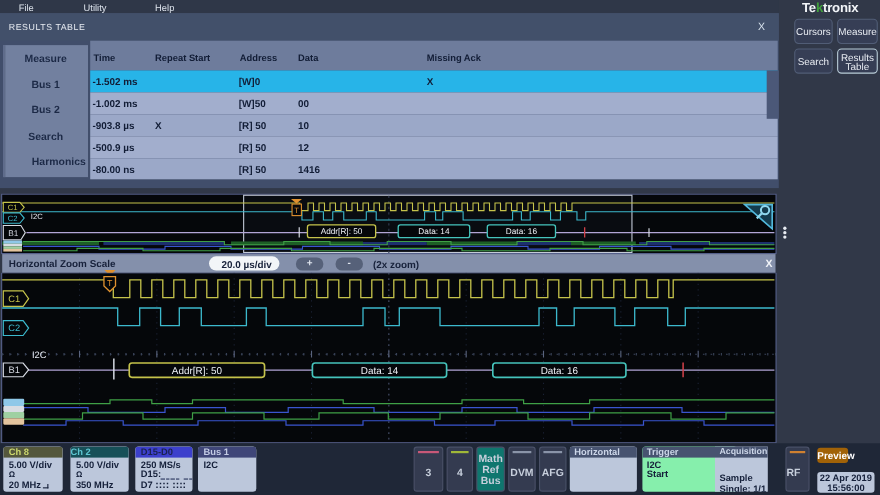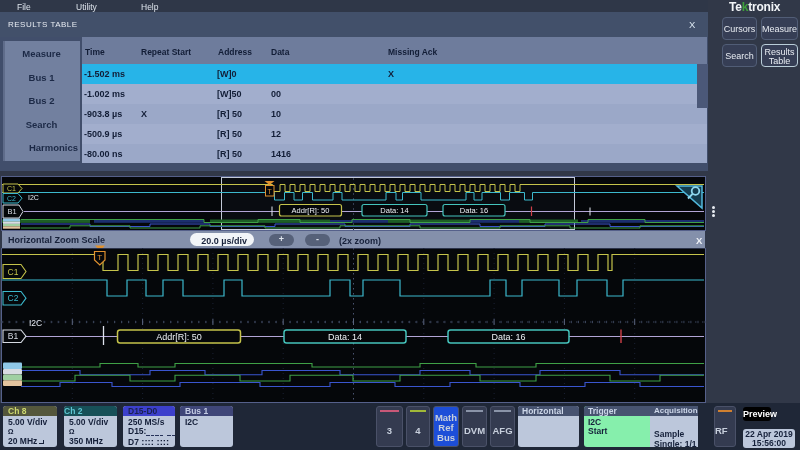--- a/index.html
+++ b/index.html
@@ -290,21 +290,21 @@
     </div>
   </div>
 <div class="ab" style="left:376px;top:405.5px;width:27px;height:41px;background:#343b50;border:1px solid #4a5168;border-radius:3px;text-align:center;color:#c7cfdc;font-size:9.5px;font-weight:bold">
     <div style="width:19px;height:2px;background:#c85878;margin:3.5px auto 0"></div>
     <div style="margin-top:12.5px">3</div>
   </div>
 <div class="ab" style="left:406px;top:405.5px;width:24px;height:41px;background:#343b50;border:1px solid #4a5168;border-radius:3px;text-align:center;color:#c7cfdc;font-size:9.5px;font-weight:bold">
     <div style="width:16px;height:2px;background:#a0b838;margin:3.5px auto 0"></div>
     <div style="margin-top:12.5px">4</div>
   </div>
-<div class="ab" style="left:433px;top:405.5px;width:26px;height:41px;background:#1d4ed8;border:1px solid #4a5168;border-radius:3px;text-align:center;color:#c7cfdc;font-size:9.5px;font-weight:bold">
+<div class="ab" style="left:433px;top:405.5px;width:26px;height:41px;background:#0f766e;border:1px solid #4a5168;border-radius:3px;text-align:center;color:#c7cfdc;font-size:9.5px;font-weight:bold">
     <div style="height:5.5px"></div>
     <div style="line-height:9.8px;margin-top:1px">Math<br>Ref<br>Bus</div>
   </div>
 <div class="ab" style="left:462px;top:405.5px;width:25px;height:41px;background:#343b50;border:1px solid #4a5168;border-radius:3px;text-align:center;color:#c7cfdc;font-size:9.5px;font-weight:bold">
     <div style="width:17px;height:2px;background:#8a94a8;margin:3.5px auto 0"></div>
     <div style="margin-top:12.5px">DVM</div>
   </div>
 <div class="ab" style="left:490px;top:405.5px;width:25px;height:41px;background:#343b50;border:1px solid #4a5168;border-radius:3px;text-align:center;color:#c7cfdc;font-size:9.5px;font-weight:bold">
     <div style="width:17px;height:2px;background:#8a94a8;margin:3.5px auto 0"></div>
     <div style="margin-top:12.5px">AFG</div>
@@ -323,13 +323,13 @@
       <div style="white-space:nowrap">Start</div>
     </div>
   </div>
 <div class="ab" style="left:650px;top:406px;width:48px;height:41px;background:#bcc7db;border-radius:0;overflow:hidden">
     <div style="height:10px;background:#475370;color:#ccd6e8;font-size:8px;font-weight:bold;padding-left:4px;line-height:10px;position:relative">Acquisition</div>
     <div style="padding:14px 0 0 4px;color:#15203a;font-size:8.5px;font-weight:bold;line-height:9.8px">
       <div style="white-space:nowrap">Sample</div>
       <div style="white-space:nowrap">Single: 1/1</div>
     </div>
   </div>
-<div class="ab" style="left:743px;top:406.5px;width:28px;height:14.5px;background:#000000;border-radius:3px;color:#fff;font-size:9px;font-weight:bold;text-align:center;line-height:14px">Preview</div>
+<div class="ab" style="left:743px;top:406.5px;width:28px;height:14.5px;background:#a16207;border-radius:3px;color:#fff;font-size:9px;font-weight:bold;text-align:center;line-height:14px">Preview</div>
 <div class="ab" style="left:743px;top:428.5px;width:52px;height:19.5px;background:#bcc7db;border-radius:3px;color:#15203a;font-size:8.5px;font-weight:bold;text-align:center;line-height:9.5px;padding-top:1px">22 Apr 2019<br>15:56:00</div>
 </body></html>

